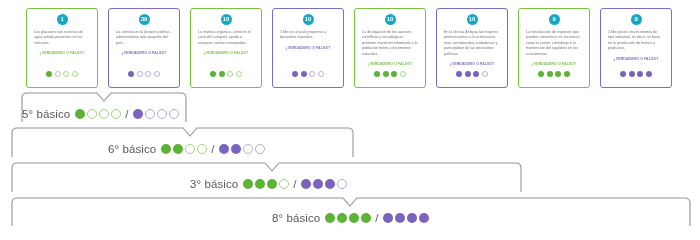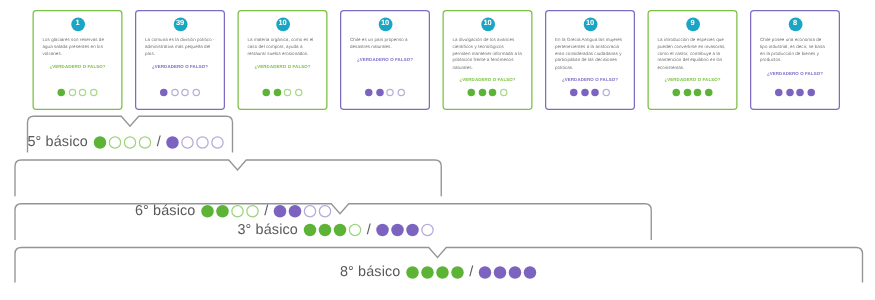--- a/index.html
+++ b/index.html
@@ -260,21 +260,21 @@
         <span class="ldot green-off"></span>
       </span>
       <span class="legend-sep">/</span>
       <span class="legend-dots">
         <span class="ldot purple-on"></span>
         <span class="ldot purple-off"></span>
         <span class="ldot purple-off"></span>
         <span class="ldot purple-off"></span>
       </span>
     </div>
-  <div class="legend-row" id="legend-1" style="left:108px; top:143px;margin-top:20px;">
+  <div class="legend-row" id="legend-1" style="left:108px; top:143px;">
       <span class="legend-label">6° básico</span>
       <span class="legend-dots">
         <span class="ldot green-on"></span>
         <span class="ldot green-on"></span>
         <span class="ldot green-off"></span>
         <span class="ldot green-off"></span>
       </span>
       <span class="legend-sep">/</span>
       <span class="legend-dots">
         <span class="ldot purple-on"></span>

